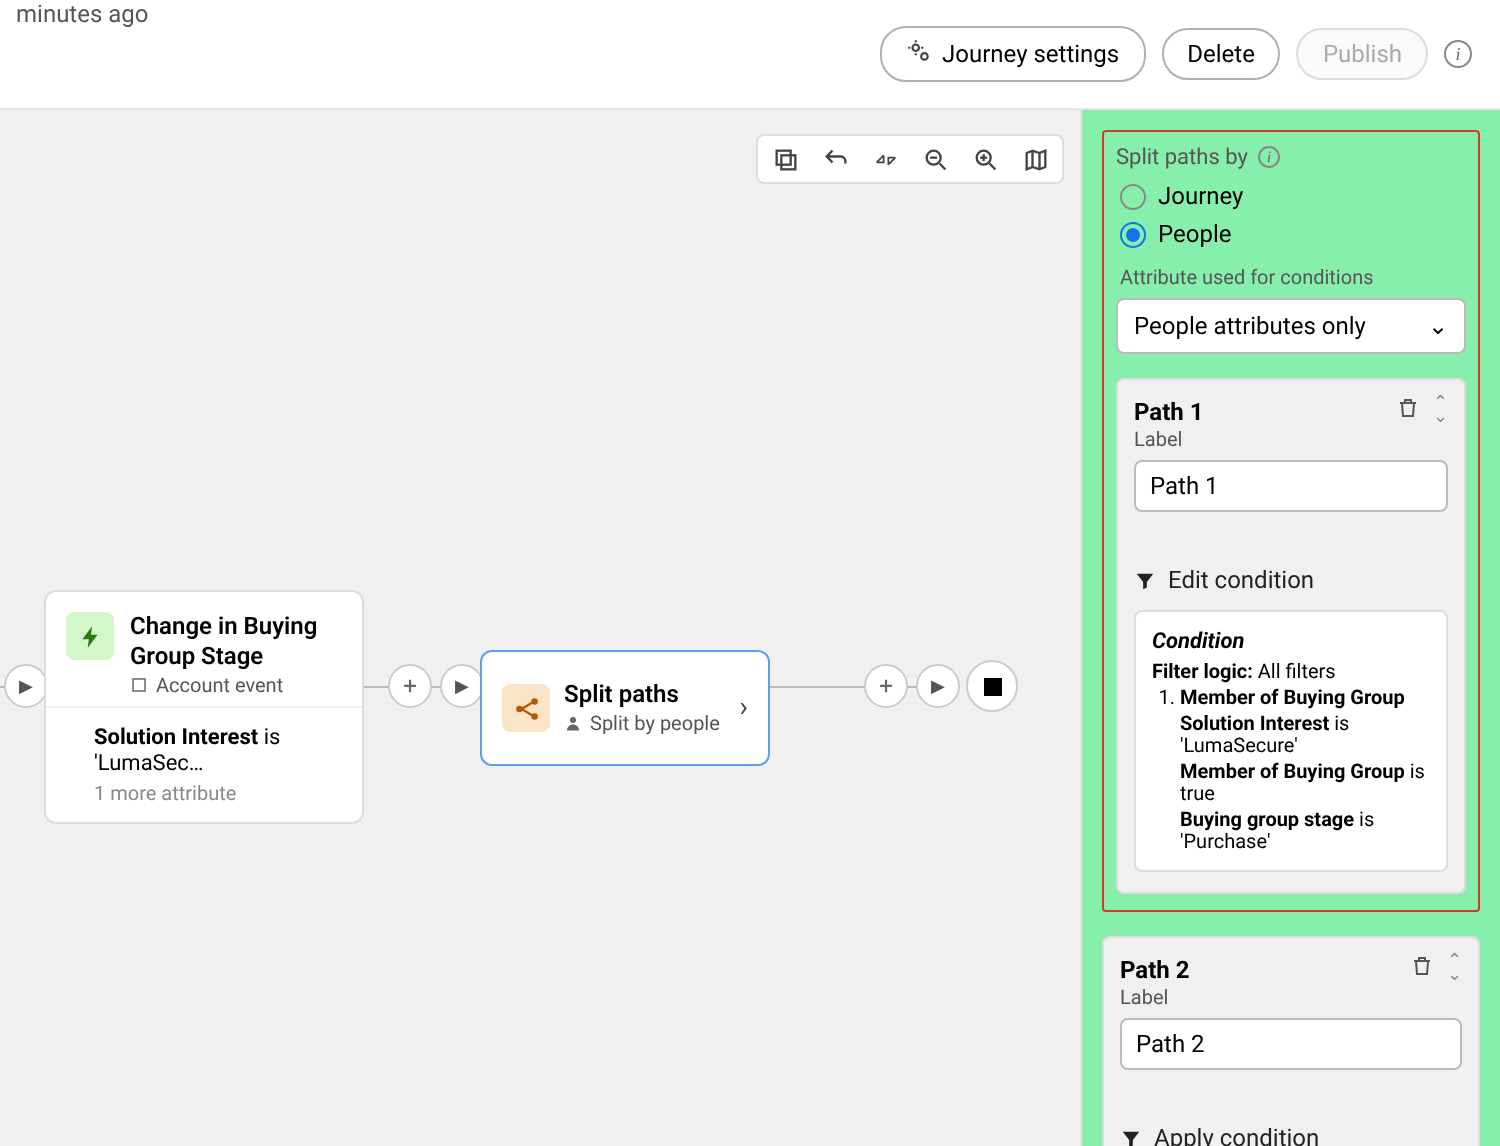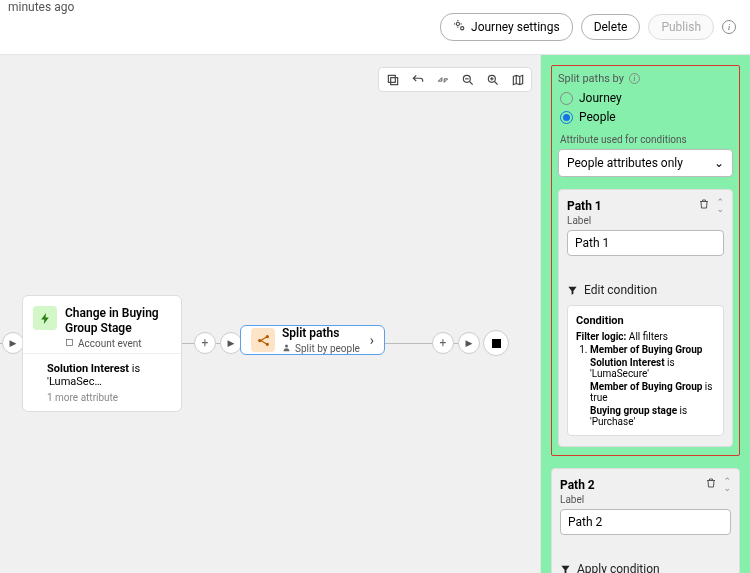--- a/index.html
+++ b/index.html
@@ -21,21 +21,21 @@
   .node-account { left: 22px; top: 240px; width: 160px; padding: 0; }
   .node-header { display: flex; gap: 8px; padding: 10px 10px 4px 10px; }
   .node-icon { width: 24px; height: 24px; border-radius: 4px; display: flex; align-items: center; justify-content: center; font-size: 13px; flex-shrink: 0; }
   .node-icon.green { background: #d3f7c8; color: #2a7a10; }
   .node-icon.orange { background: #fce4c8; color: #b55a00; }
   .node-title { font-weight: 600; font-size: 12px; line-height: 1.25; }
   .node-sub { font-size: 10px; color: #555; display: flex; gap: 4px; margin-top: 2px; }
   .node-body { border-top: 1px solid #eee; padding: 8px 24px; font-size: 11px; }
   .node-more { color: #888; font-size: 10px; margin-top: 4px; }
 
-  .node-split { left: 240px; top: 270px; width: 145px; border: 1.5px solid #5aa0f0; padding: 0 10px; }
+  .node-split { left: 240px; top: 270px; width: 145px; border: 1.5px solid #5aa0f0; padding: 14px 10px; }
   .split-row { display: flex; align-items: center; gap: 7px; }
   .chevron { font-size: 14px; color: #444; }
 
   .circle { width: 22px; height: 22px; border: 1px solid #ccc; border-radius: 50%; background: #fff; display: flex; align-items: center; justify-content: center; position: absolute; }
   .plus-dot { font-size: 12px; color: #666; }
   .arrow-dot { font-size: 9px; color: #555; }
   .stop-sq { width: 9px; height: 9px; background: #000; }
   .line { position: absolute; background: #bbb; height: 1px; }
 
   .side-panel { position: absolute; top: 55px; right: 0; width: 210px; height: 518px; background: #86efac; border-left: 1px solid #e5e5e5; padding: 10px 10px; overflow-y: auto; }
@@ -52,21 +52,21 @@
   .path-header { display: flex; justify-content: space-between; align-items: center; }
   .path-title { font-weight: 700; font-size: 12px; }
   .path-actions { display: flex; gap: 6px; align-items: center; color: #555; }
   .trash { font-size: 12px; cursor: pointer; }
   .arrows-vert { display: flex; flex-direction: column; line-height: 0.7; font-size: 9px; color: #888; cursor: pointer; }
   .label-sm { font-size: 10px; color: #555; margin-top: 2px; }
   .input { width: 100%; border: 1px solid #bbb; border-radius: 4px; padding: 5px 7px; font-size: 12px; margin-top: 4px; background: #fff; }
   .edit-cond { display: flex; align-items: center; gap: 6px; font-size: 12px; margin-top: 27px; cursor: pointer; color: #222; }
   .funnel { width: 11px; height: 11px; }
   .cond-box { background: #fff; border: 1px solid #ddd; border-radius: 4px; padding: 8px 8px; margin-top: 8px; font-size: 10px; }
-  .cond-title { font-weight: 700; margin-bottom: 4px; font-size: 11px; }
+  .cond-title { font-weight: 700; margin-bottom: 4px; font-size: 11px; font-style: italic; }
   .cond-list { padding-left: 14px; }
   .cond-list li { margin-top: 2px; }
   .cond-sub { padding-left: 0px; list-style: none; }
   .cond-sub li { margin-top: 2px; }
   
   .add-path { border: 1px solid #bbb; background: #fff; border-radius: 13px; padding: 5px 12px; font-size: 12px; display: inline-flex; align-items: center; gap: 6px; margin-top: 12px; cursor: pointer; }
   .plus-circle { width: 14px; height: 14px; border: 1px solid #555; border-radius: 50%; display: inline-flex; align-items: center; justify-content: center; font-size: 10px; line-height: 1; }
 </style>
 </head>
 <body>

